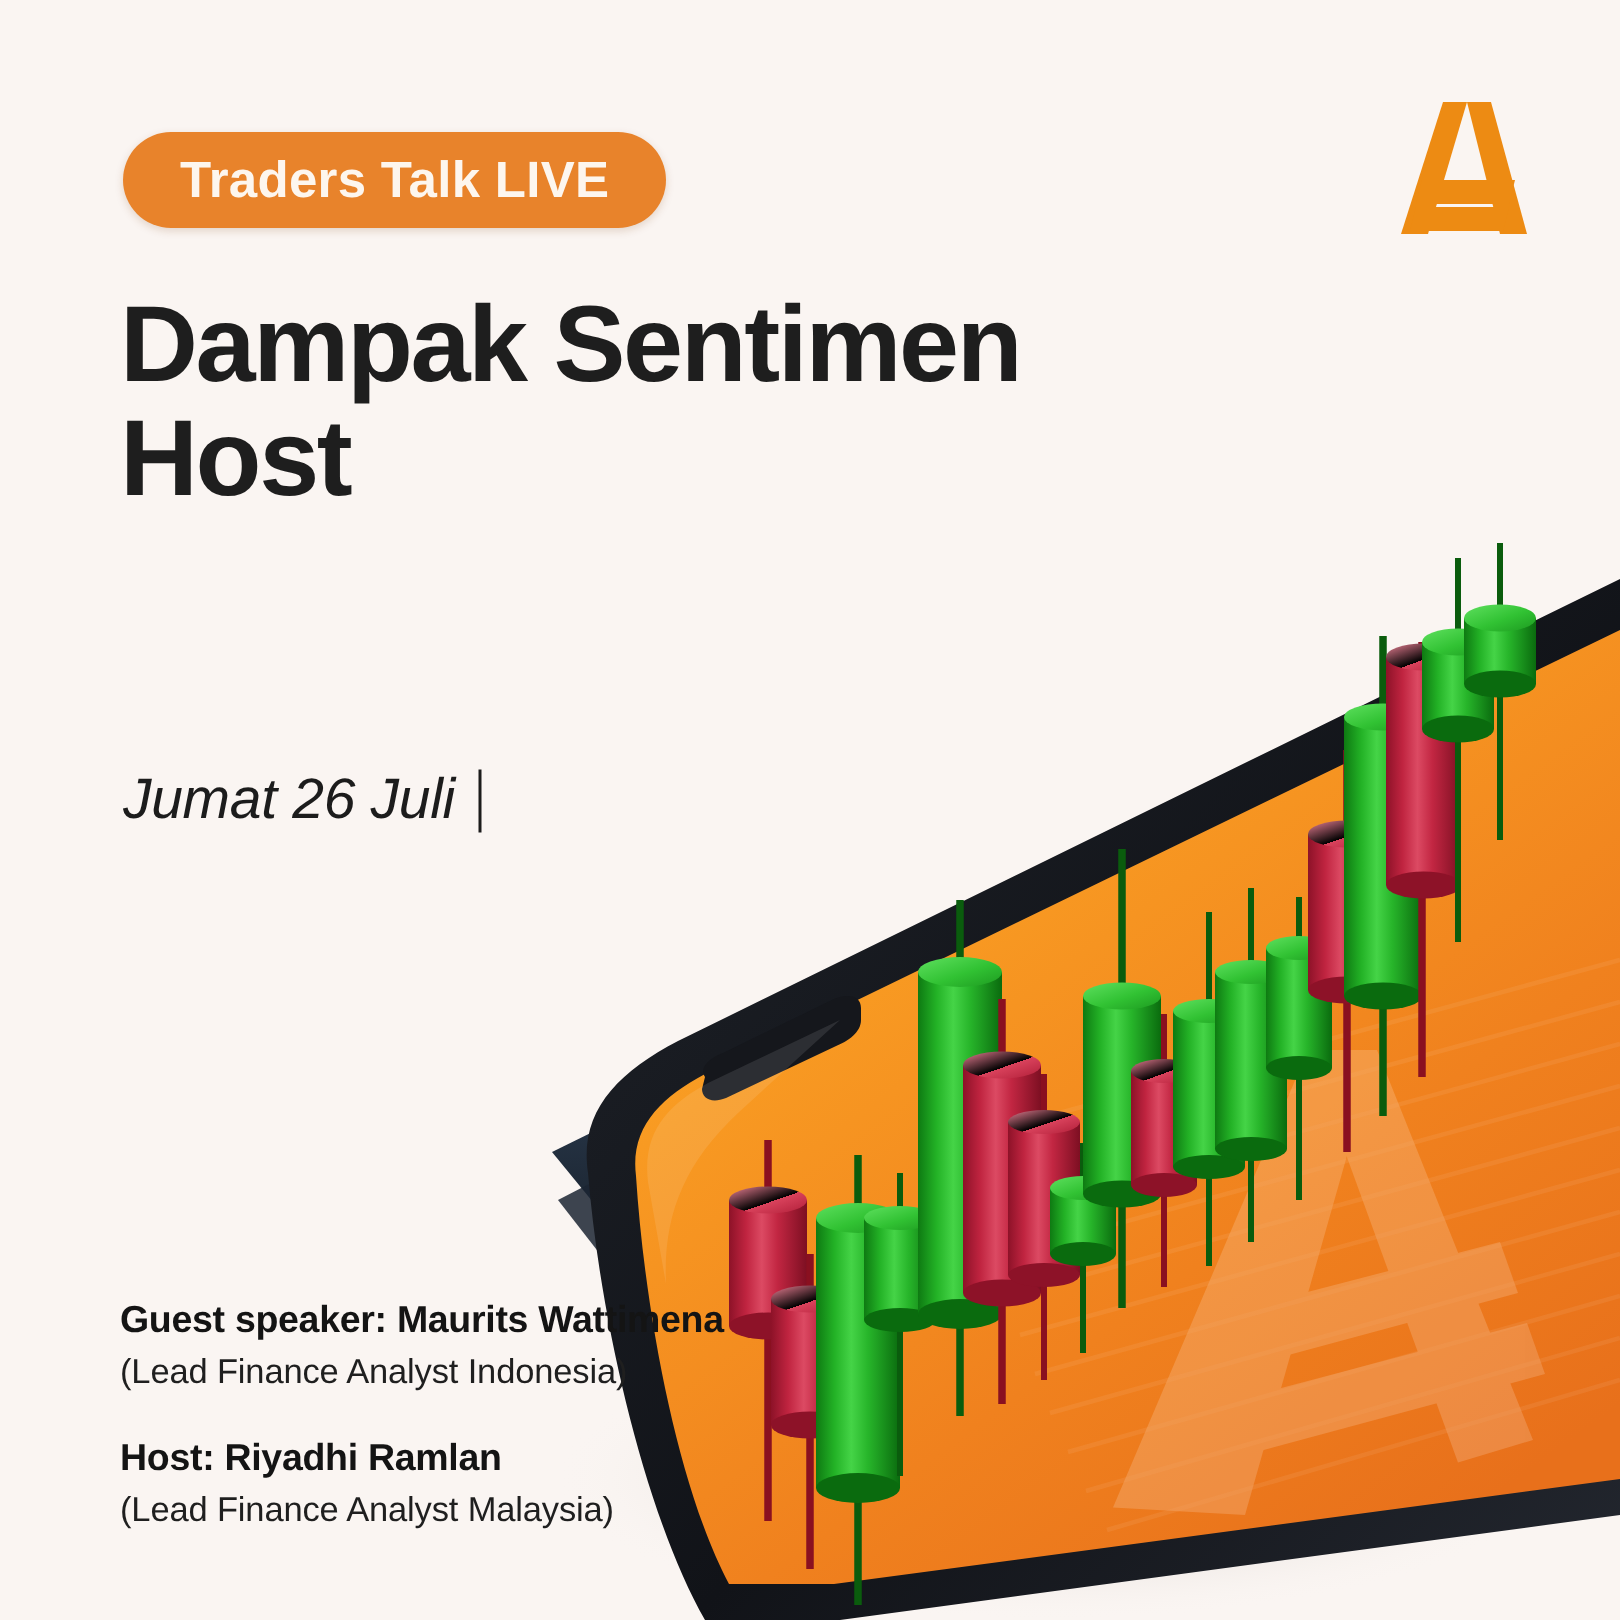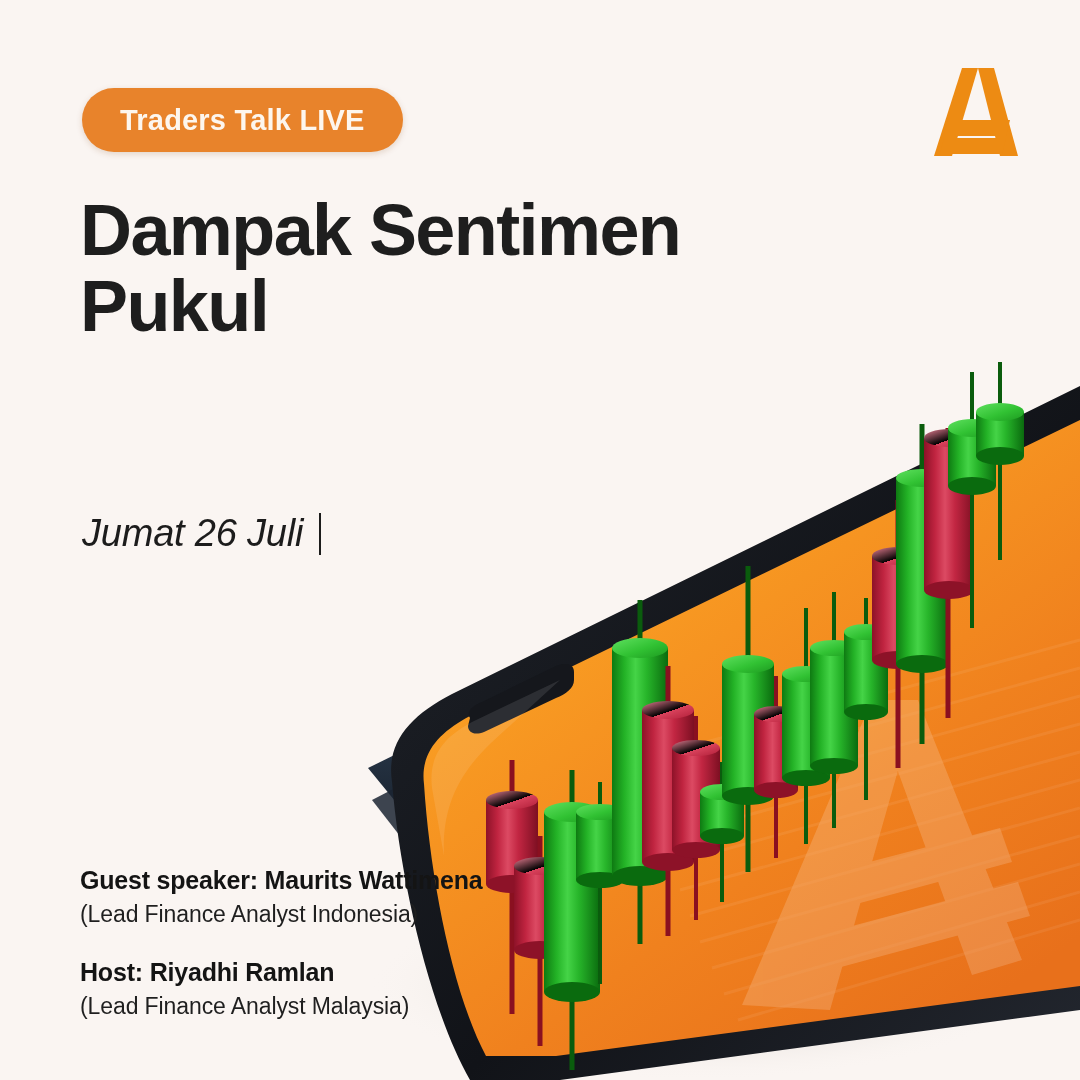--- a/index.html
+++ b/index.html
@@ -15,21 +15,21 @@
 
   
   .badge{
     position:absolute;left:82px;top:88px;
     height:64px;padding:0 38px;
     display:flex;align-items:center;justify-content:center;
     background:#e8832b;border-radius:999px;
     box-shadow:0 2px 6px rgba(120,60,10,.18);
   }
   .badge span{
-    color:#fdf6ee;font-size:29px;font-weight:bold;
+    color:#fdf6ee;font-size:34px;font-weight:bold;
     letter-spacing:.2px;white-space:nowrap;
   }
 
   
   .logo{position:absolute;right:62px;top:62px;width:96px;height:100px;}
 
   
   .headline{
     position:absolute;left:80px;top:192px;width:760px;
     color:#1e1e1e;font-size:72px;font-weight:bold;
@@ -310,21 +310,21 @@
     <g fill="#ed8b13">
       <path d="M40 6 L56 6 L30 94 L12 94 Z"></path>
       <path d="M56 6 L72 6 L96 94 L78 94 Z"></path>
       <path d="M26 58 L88 58 L84 74 L22 74 Z"></path>
       <path d="M22 76 L84 76 L80 92 L18 92 Z"></path>
     </g>
   </svg>
 
   <div class="headline">
     <div>Dampak Sentimen</div>
-    <div>Pukul</div>
+    <div>Host</div>
   </div>
 
   <div class="dateline">
     <span>Jumat 26 Juli</span>
     <span class="pipe"></span>
   </div>
 
   <div class="credits">
     <div class="cred-block">
       <div class="cred-name">Guest speaker: Maurits Wattimena</div>

